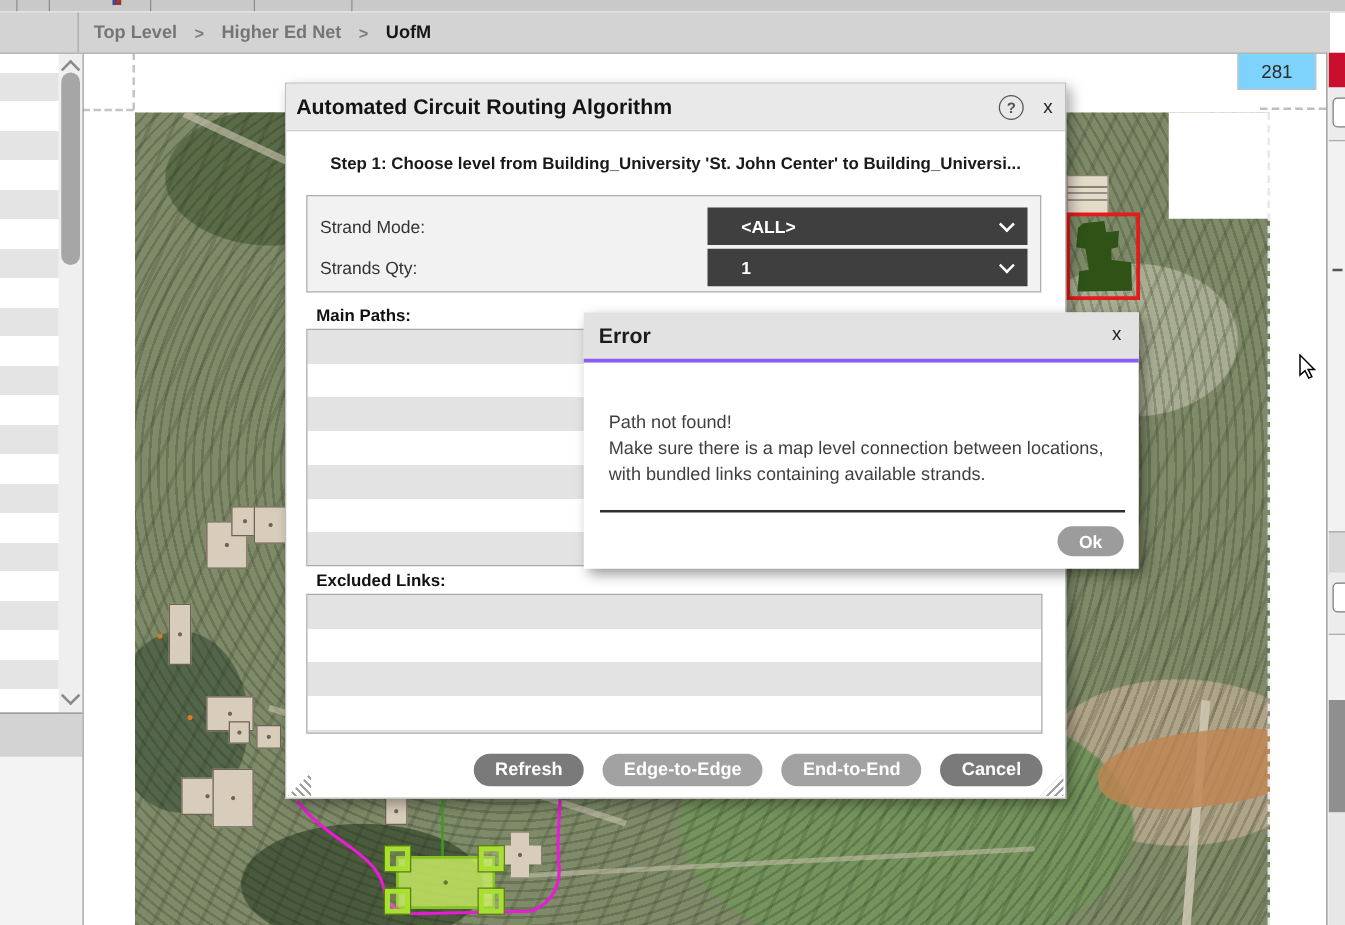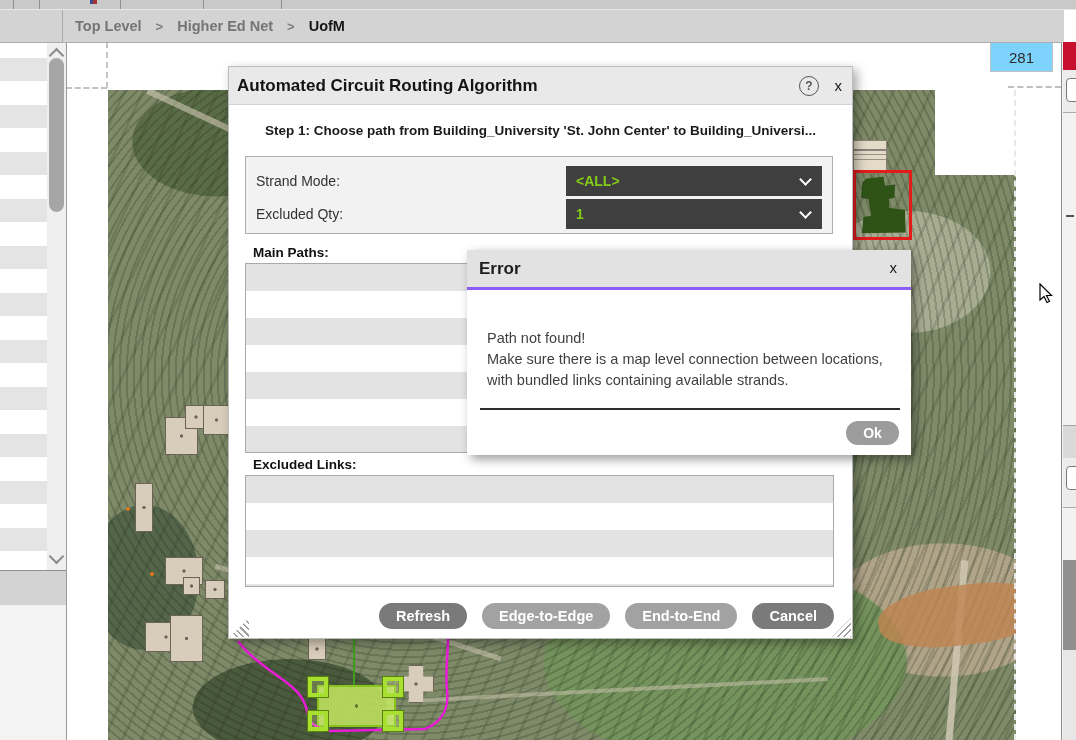--- a/index.html
+++ b/index.html
@@ -81,22 +81,22 @@
   
   .dlg{left:228px;top:66px;width:623px;height:571px;background:#fff;border:1px solid #bdbdbd;z-index:20;box-shadow:4px 4px 10px rgba(0,0,0,.35);}
   .dlg-titlebar{position:absolute;left:0;top:0;width:100%;height:37px;background:#e9e9e9;border-bottom:1px solid #d2d2d2;}
   .dlg-title{position:absolute;left:8px;top:0;line-height:37px;font-size:17px;font-weight:bold;color:#141414;}
   .help-circ{position:absolute;right:33px;top:9px;width:18px;height:18px;border:1.5px solid #555;border-radius:50%;
      display:flex;align-items:center;justify-content:center;font-size:12px;color:#555;font-weight:bold;}
   .dlg-x{position:absolute;right:10px;top:9px;font-size:15px;color:#222;line-height:19px;}
   .step-text{position:absolute;left:0;top:56px;width:100%;text-align:center;font-size:13.5px;font-weight:bold;color:#1a1a1a;}
   .form-box{position:absolute;left:16px;top:89px;width:586px;height:76px;border:1px solid #adadad;background:#f2f2f2;}
   .fld-label{position:absolute;left:10px;font-size:14px;color:#333;}
-  .dd{position:absolute;left:320px;width:256px;height:30px;background:#3f3f3f;color:#84cc16;font-size:14px;font-weight:bold;
-     display:flex;align-items:center;padding-left:10px;box-sizing:border-box;}
+  .dd{position:absolute;left:320px;width:256px;height:30px;background:#3f3f3f;color:#ffffff;font-size:14px;font-weight:bold;
+     display:flex;align-items:center;padding-left:27px;box-sizing:border-box;}
   .dd-chev{position:absolute;right:12px;top:9px;width:7px;height:7px;border-right:2.5px solid #fff;border-bottom:2.5px solid #fff;transform:rotate(45deg);}
   .sec-label{position:absolute;left:24px;font-size:13.5px;font-weight:bold;color:#111;}
   .list-box{position:absolute;left:16px;width:587px;border:1px solid #a9a9a9;background:repeating-linear-gradient(180deg,#e3e3e3 0 27px,#ffffff 27px 54px);}
   .btn-row{position:absolute;right:18px;top:536px;display:flex;gap:15px;}
   .pill{height:26px;border-radius:13px;color:#fff;font-size:14.5px;font-weight:bold;border:none;
      display:flex;align-items:center;justify-content:center;padding:0 17px;font-family:inherit;}
   .pill-dark{background:#7a7a7a;}
   .pill-light{background:#a2a2a2;}
   .grip{position:absolute;bottom:1px;width:19px;height:19px;background:repeating-linear-gradient(135deg,rgba(0,0,0,0) 0 3px,#a0a0a0 3px 4.5px);}
   .grip-r{right:1px;clip-path:polygon(100% 0,100% 100%,0 100%);}
@@ -209,29 +209,29 @@
     <div class="rail-dark"></div>
     <div class="rail-bot"></div>
   </div>
 
   <div class="abs dlg">
     <div class="dlg-titlebar">
       <span class="dlg-title">Automated Circuit Routing Algorithm</span>
       <span class="help-circ">?</span>
       <span class="dlg-x">x</span>
     </div>
-    <div class="step-text">Step 1: Choose path from Building_University 'St. John Center' to Building_Universi...</div>
+    <div class="step-text">Step 1: Choose level from Building_University 'St. John Center' to Building_Universi...</div>
 
     <div class="form-box">
       <span class="fld-label" style="top:16px;">Strand Mode:</span>
       <div class="dd" style="top:9px;">
         <span>&lt;ALL&gt;</span>
         <span class="dd-chev"></span>
       </div>
-      <span class="fld-label" style="top:49px;">Excluded Qty:</span>
+      <span class="fld-label" style="top:49px;">Strands Qty:</span>
       <div class="dd" style="top:42px;">
         <span>1</span>
         <span class="dd-chev"></span>
       </div>
     </div>
 
     <span class="sec-label" style="top:178px;">Main Paths:</span>
     <div class="list-box" style="top:196px;height:188px;"></div>
 
     <span class="sec-label" style="top:390px;">Excluded Links:</span>

